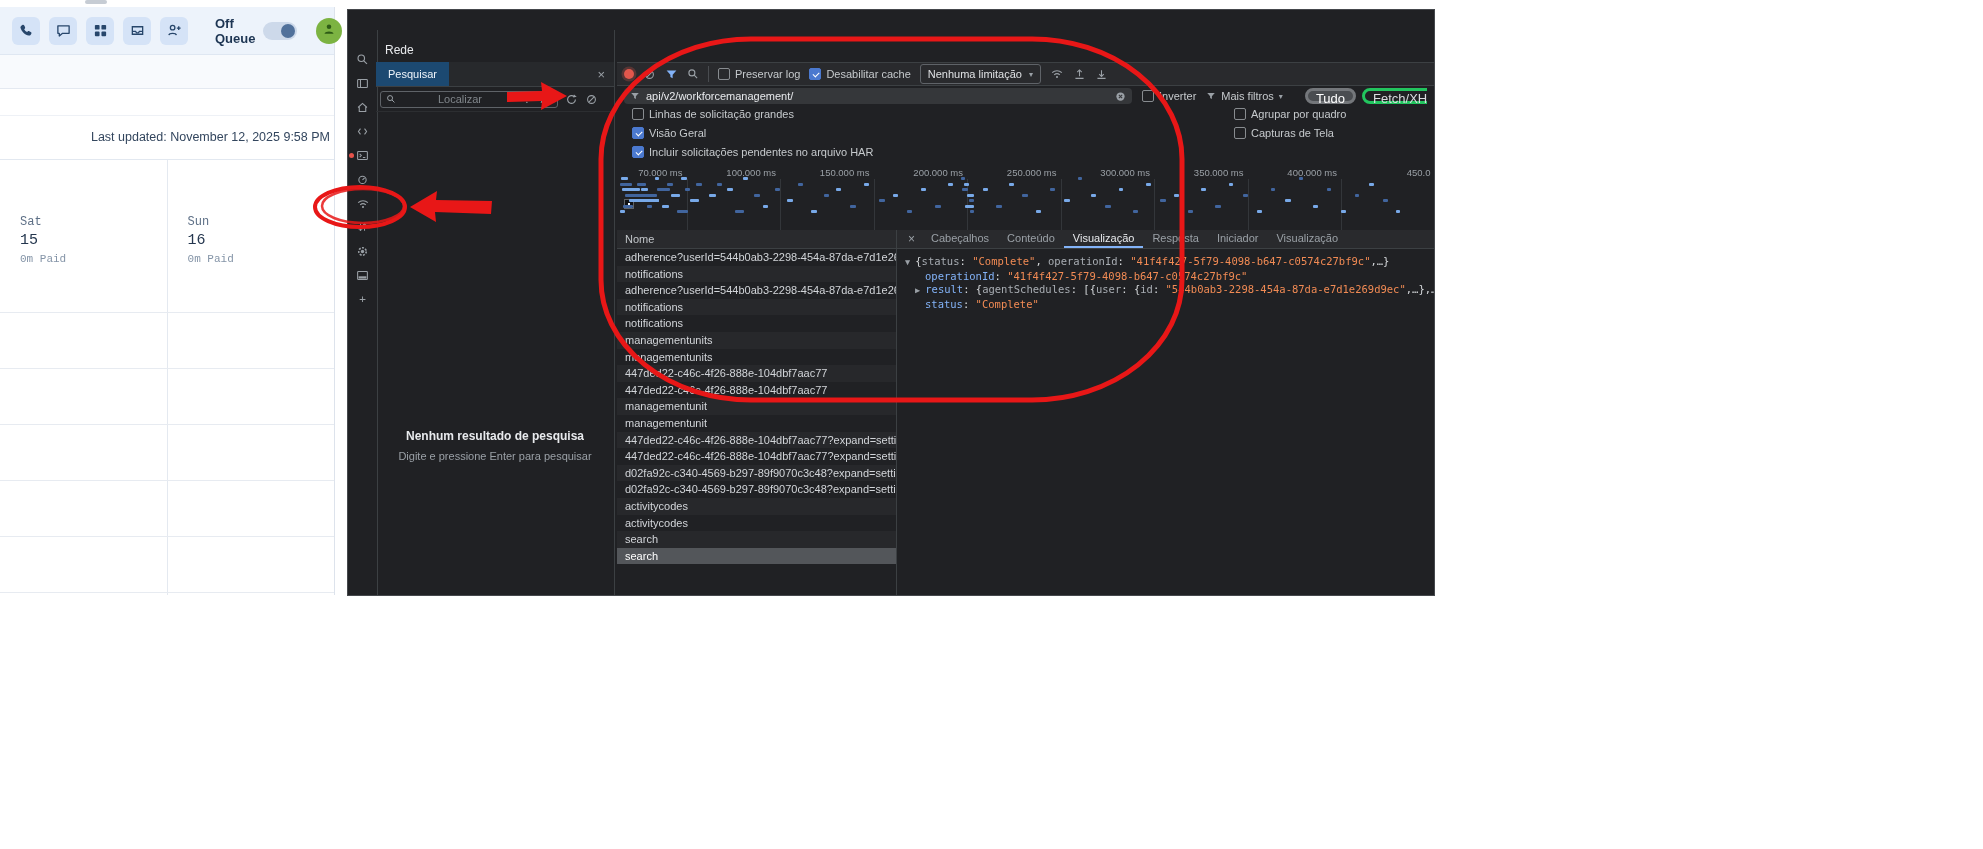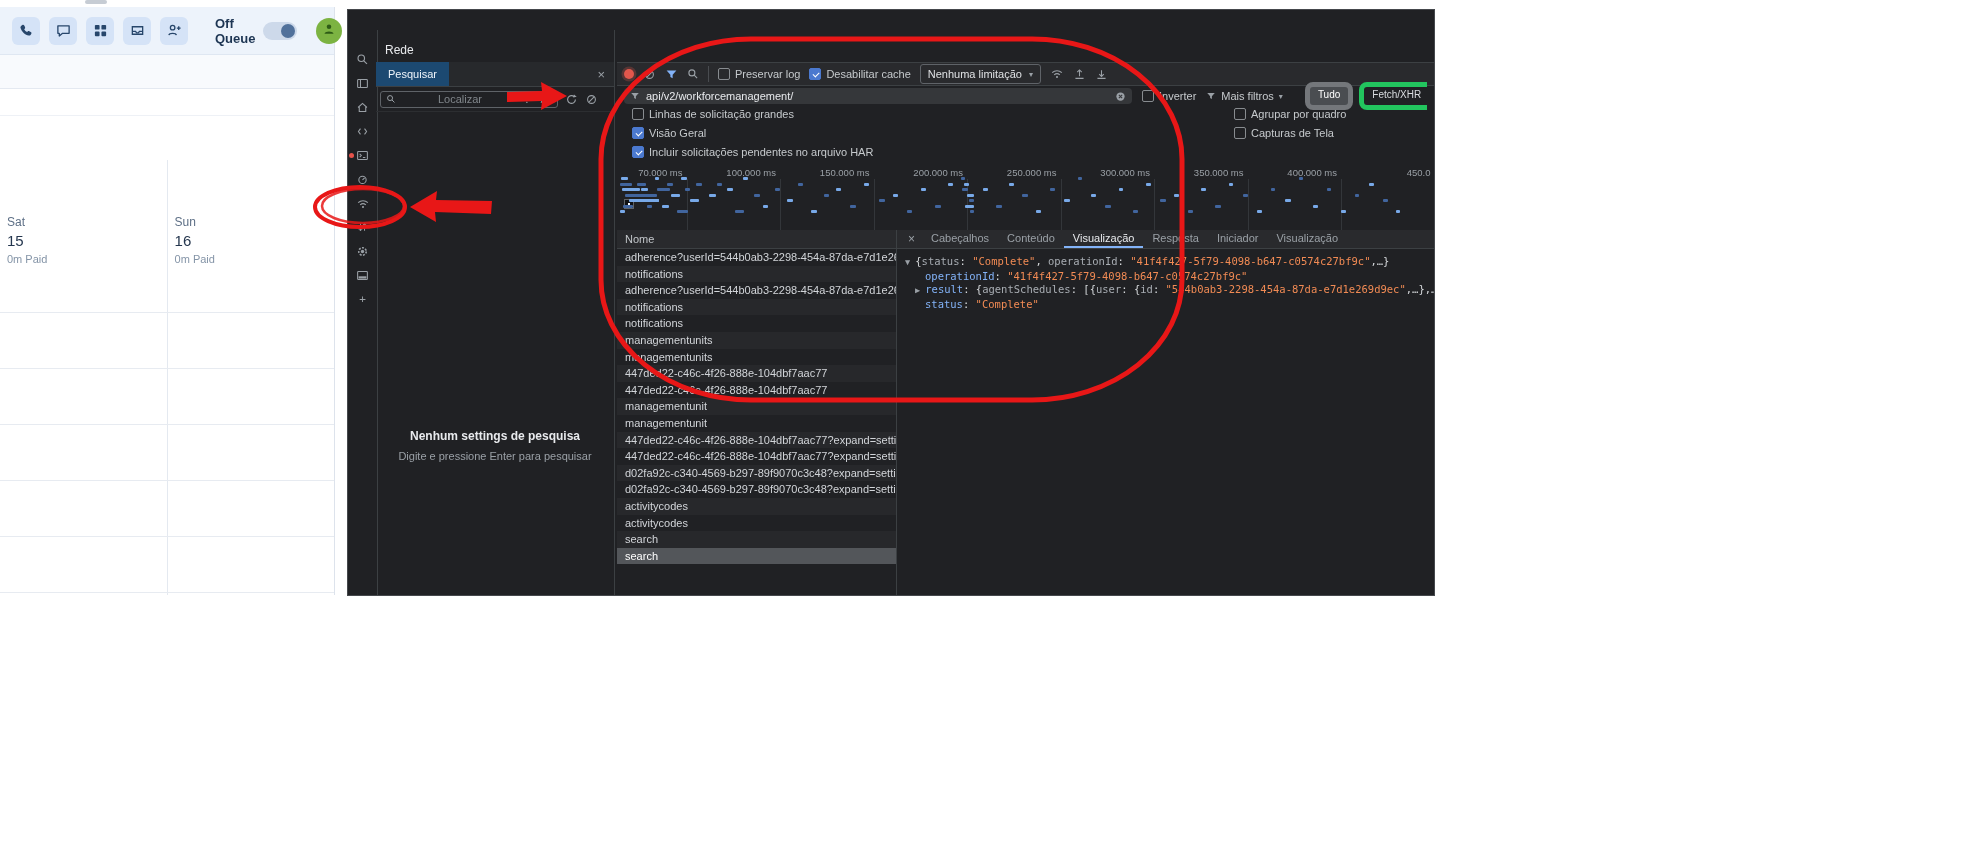--- a/index.html
+++ b/index.html
@@ -18,21 +18,21 @@
   .toggle{width:34px;height:18px;border-radius:9px;background:#cdd9ea;position:relative;flex:0 0 auto;}
   .toggle .knob{position:absolute;right:2px;top:2px;width:14px;height:14px;border-radius:50%;background:#51719b;}
   .avatar{width:26px;height:26px;border-radius:50%;background:var(--avatar_green,#7cb342);margin-left:10px;
           display:flex;align-items:center;justify-content:center;color:#2e5b16;flex:0 0 auto;}
   .app-band{position:absolute;left:0;top:48px;width:100%;height:33px;background:#f8fafd;border-bottom:1px solid #e4e9f1;}
   .app-mid{position:absolute;left:0;top:81px;width:100%;height:27px;border-bottom:1px solid #eef1f6;}
   .updated{position:absolute;left:0;top:108px;width:100%;height:45px;border-bottom:1px solid #e2e8f0;
            display:flex;align-items:center;justify-content:flex-end;padding-right:4px;box-sizing:border-box;
            font-size:12.5px;color:#33465e;}
   .days{position:absolute;left:0;top:153px;width:335px;height:435px;display:flex;}
-  .day-col{width:191px;border-right:1px solid #e4e9f0;padding:55px 0 0 7px;box-sizing:border-box;}
+  .day-col{width:191px;border-right:1px solid #e4e9f0;padding:55px 0 0 20px;box-sizing:border-box;font-family:Liberation Mono, monospace;}
   .day-col.last{border-right:none;}
   .day-name{font-size:12px;color:#5d6f86;}
   .day-num{font-size:15px;color:#24364e;margin-top:3px;}
   .day-paid{font-size:11px;color:#8494a7;margin-top:4px;}
   .rowline{position:absolute;left:0;width:334px;border-top:1px solid #e7ebf1;height:0;}
 
   
   .devtools{position:absolute;left:348px;top:10px;width:1086px;height:585px;background:#202124;color:#d7d9dc;
             font-size:11px;box-shadow:0 0 0 1px #45484c;}
   .dt-notify{position:absolute;top:0;left:0;right:0;height:20px;background:#37393c;color:#eceef0;font-size:10.5px;
@@ -75,22 +75,22 @@
              padding:0 7px;color:#dfe1e4;font-size:11px;white-space:nowrap;}
   .caret{font-size:8px;color:#9aa0a6;}
 
   .dt-filterrow{position:absolute;top:56px;left:0;right:0;height:20px;display:flex;align-items:center;
                 padding:0 7px;gap:10px;box-sizing:border-box;}
   .dt-filterinput{width:508px;height:16px;background:#35373a;border-radius:4px;display:flex;align-items:center;
                   padding:0 6px;gap:6px;color:#e8eaed;font-size:11px;box-sizing:border-box;flex:0 0 auto;}
   .dt-filterinput .fval{flex:1;white-space:nowrap;overflow:hidden;}
   .morefilters{display:flex;align-items:center;gap:5px;color:#c6cacd;white-space:nowrap;}
   .pillbar{display:flex;gap:6px;margin-left:12px;overflow:hidden;flex:1;white-space:nowrap;}
-  .pill{height:28px;line-height:15px;padding:0 8px;border-radius:8px;color:#dadce0;font-size:10px;flex:0 0 auto;
-        border:5px solid #22c55e;box-sizing:border-box;}
+  .pill{height:16px;line-height:15px;padding:0 8px;border-radius:8px;color:#dadce0;font-size:13px;flex:0 0 auto;
+        border:3px solid #22c55e;box-sizing:border-box;}
   .pill.active{background:#4a4d51;color:#fff;border-color:#74777b;}
 
   .dt-options{position:absolute;top:76px;left:8px;right:0;height:59px;}
   .opt-left{position:absolute;left:7px;top:2px;display:flex;flex-direction:column;gap:7px;}
   .opt-right{position:absolute;left:609px;top:2px;display:flex;flex-direction:column;gap:7px;}
 
   .dt-timeline{position:absolute;top:135px;left:0;right:0;height:65px;border-bottom:1px solid #3c4043;
                overflow:hidden;background:#202124;}
   .tl-label{position:absolute;top:2px;font-size:9.5px;color:#9aa0a6;transform:translateX(-100%);padding-right:4px;white-space:nowrap;}
   .tl-line{position:absolute;top:14px;bottom:0;width:1px;background:#33363a;}
@@ -189,20 +189,21 @@
       </div>
       <div class="avatar">
         <span><svg width="14" height="14" viewBox="0 0 16 16">
               <circle cx="8" cy="5.5" r="2.6" fill="currentColor"></circle>
               <path d="M2.8 13.5c.8-3.4 9.6-3.4 10.4 0z" fill="currentColor"></path>
             </svg></span>
       </div>
     </div>
     <div class="app-band"></div>
     <div class="app-mid"></div>
+    <div class="updated">Last updated: November 12, 2025 9:58 PM</div>
     <div class="days">
       <div class="day-col">
         <div class="day-name">Sat</div>
         <div class="day-num">15</div>
         <div class="day-paid">0m Paid</div>
       </div>
       <div class="day-col last">
         <div class="day-name">Sun</div>
         <div class="day-num">16</div>
         <div class="day-paid">0m Paid</div>
@@ -307,21 +308,21 @@
             </svg>
           </span>
         <span class="sicon">
             <svg width="13" height="13" viewBox="0 0 16 16">
               <circle cx="8" cy="8" r="4.8" fill="none" stroke="currentColor" stroke-width="1.3"></circle>
               <path d="M4.8 11.2L11.2 4.8" stroke="currentColor" stroke-width="1.3"></path>
             </svg>
           </span>
       </div>
       <div class="dt-empty">
-        <div class="t1">Nenhum settings de pesquisa</div>
+        <div class="t1">Nenhum resultado de pesquisa</div>
         <div class="t2">Digite e pressione Enter para pesquisar</div>
       </div>
     </div>
 
     <div class="dt-main">
       <div class="dt-toolbar">
         <span class="rec"></span>
         <span class="tool-ic">
             <svg width="13" height="13" viewBox="0 0 16 16">
               <circle cx="8" cy="8" r="4.8" fill="none" stroke="currentColor" stroke-width="1.3"></circle>

